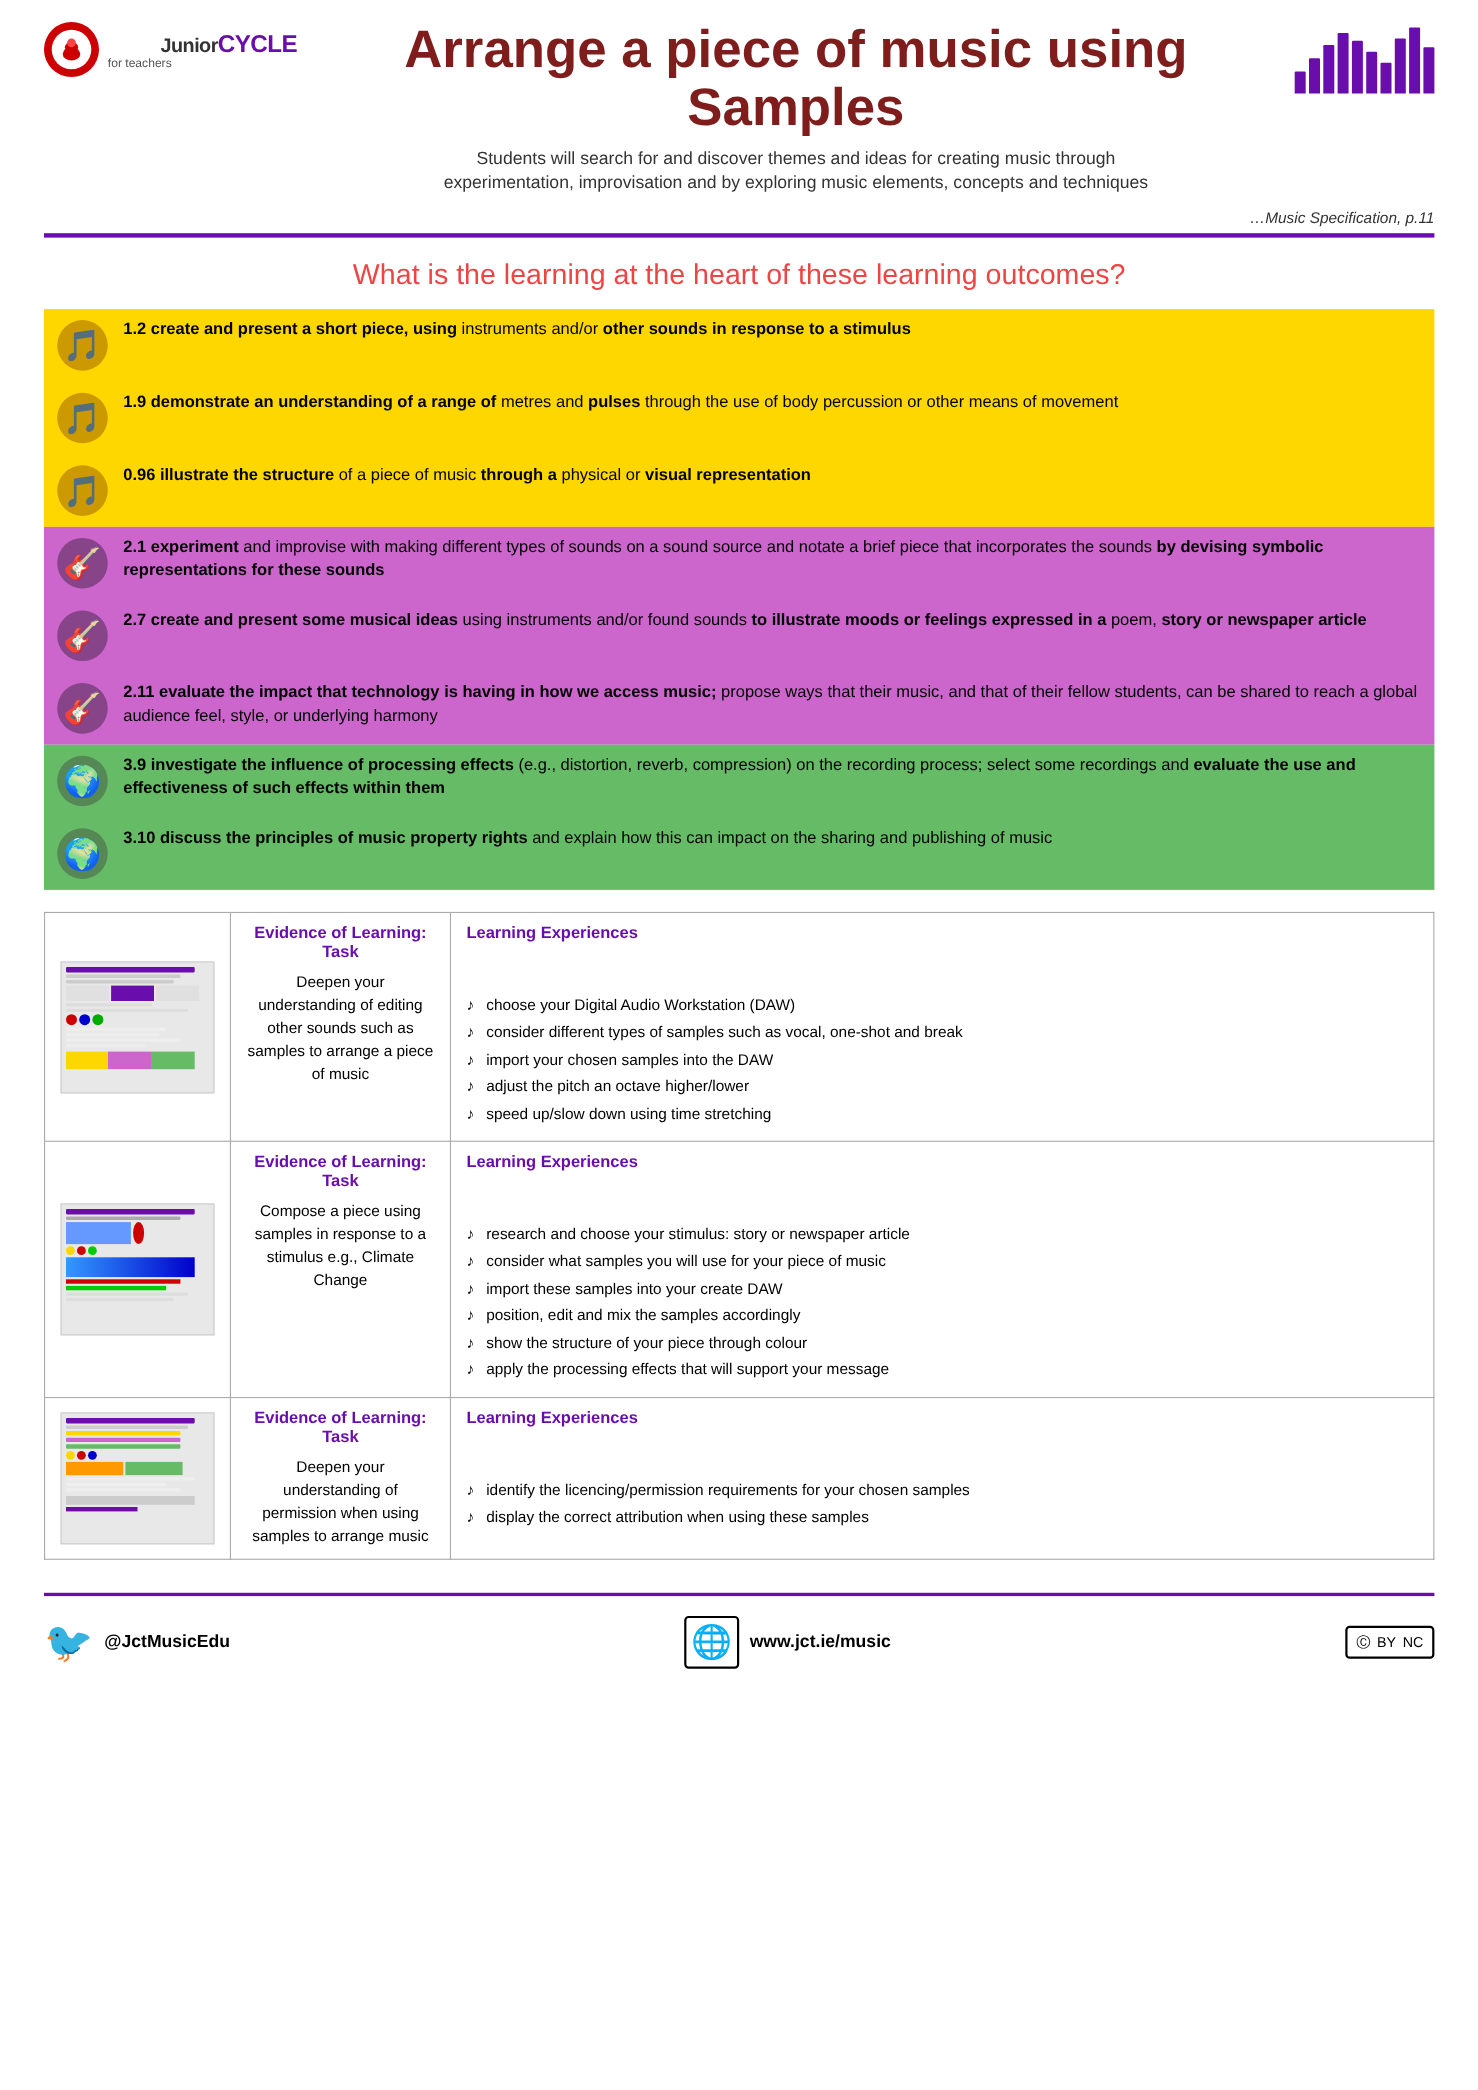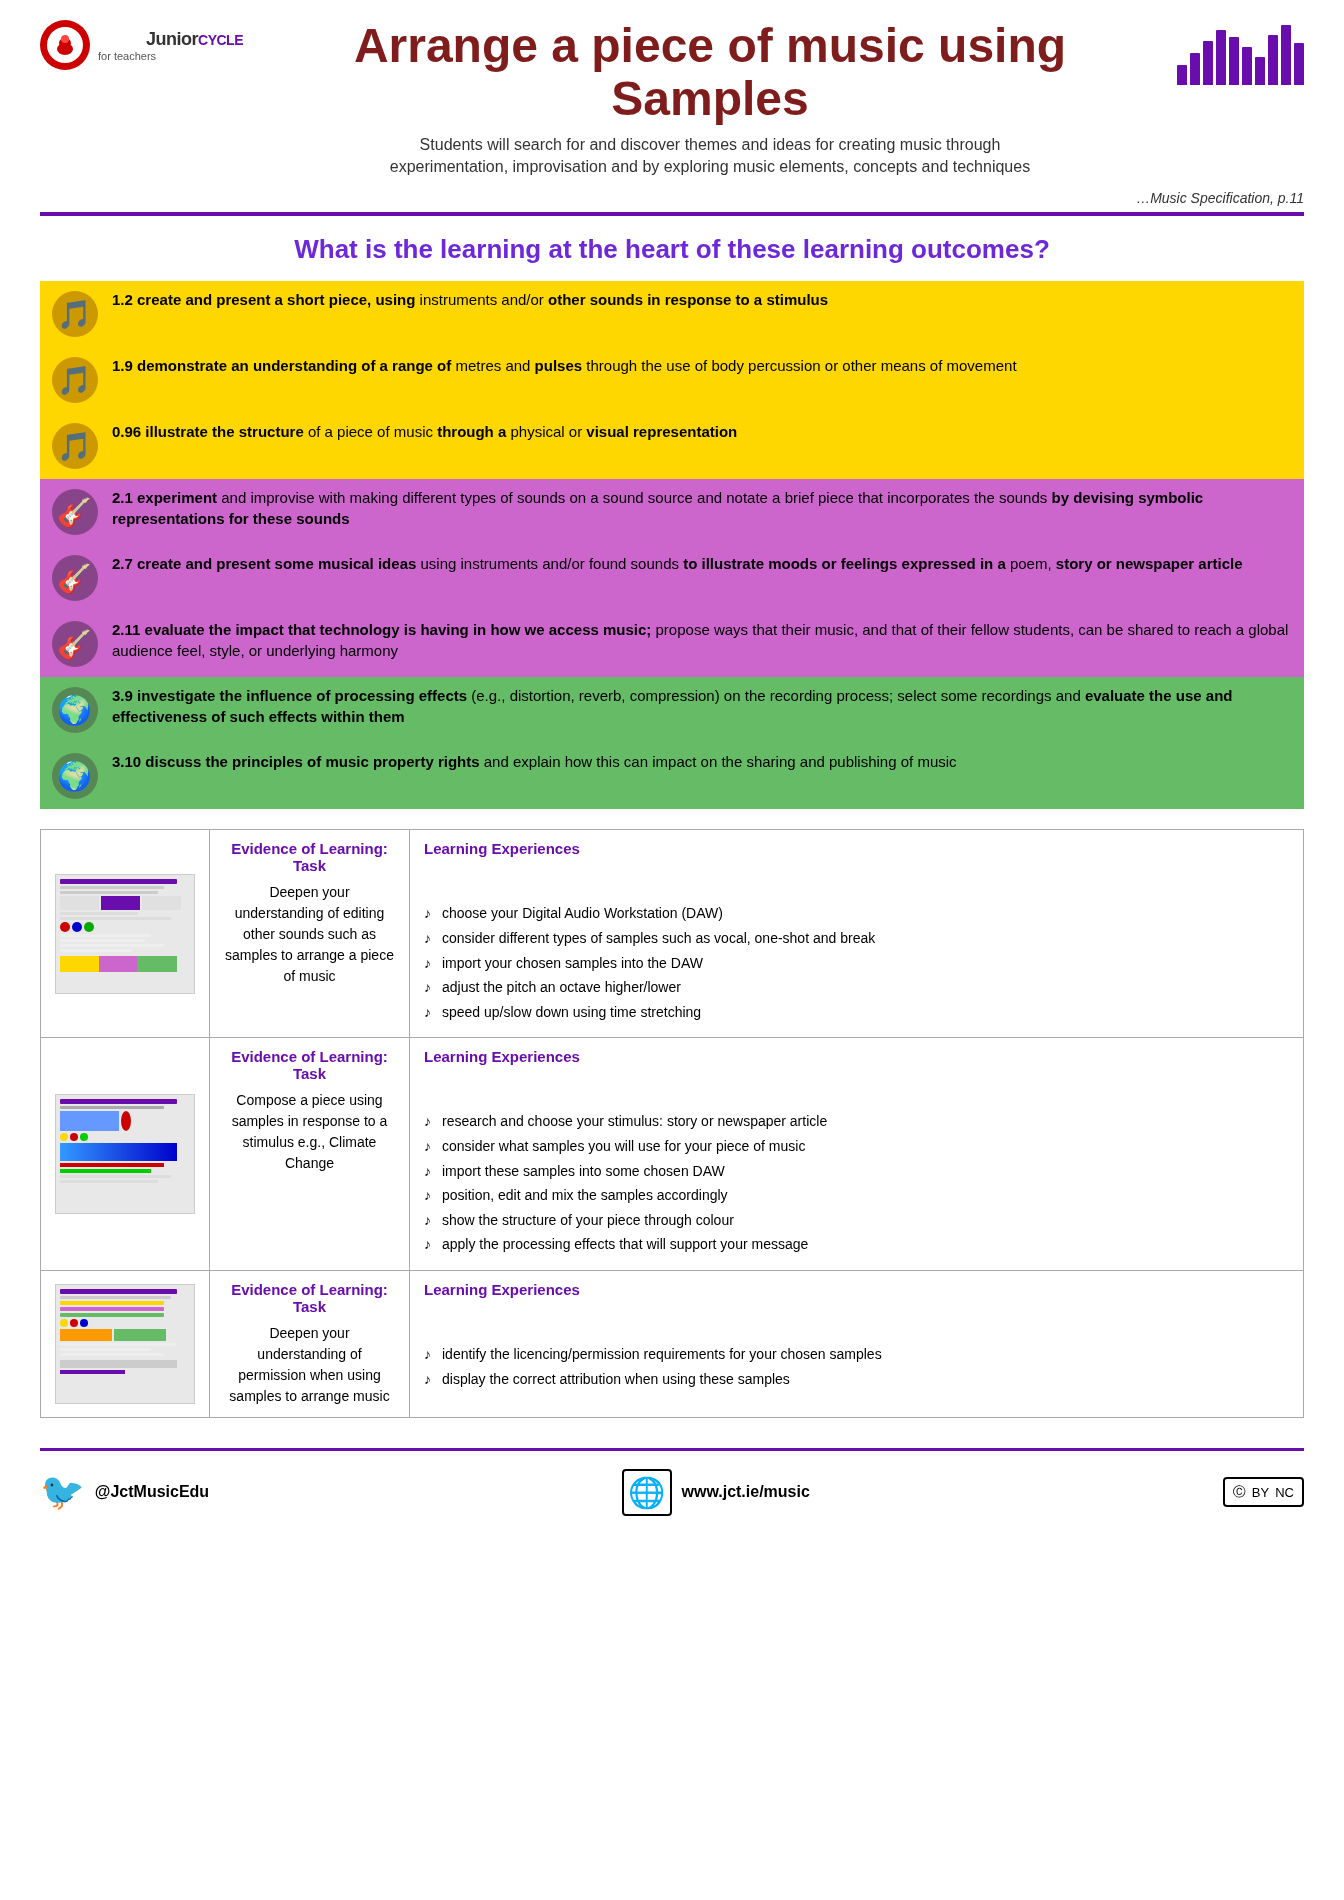--- a/index.html
+++ b/index.html
@@ -41,21 +41,21 @@
       flex-direction: column;
       line-height: 1.1;
     }
     .logo-junior {
       font-size: 18px;
       font-weight: bold;
       color: #333;
       letter-spacing: -0.5px;
     }
     .logo-cycle {
-      font-size: 14px;
+      font-size: 22px;
       font-weight: bold;
       color: #6a0dad;
       letter-spacing: -0.5px;
     }
     .logo-for-teachers {
       font-size: 11px;
       color: #555;
     }
     .logo-brand {
       display: flex;
@@ -101,22 +101,22 @@
       font-style: italic;
     }
     .purple-line {
       height: 4px;
       background: #6a0dad;
       margin: 6px 0 18px 0;
     }
     .section-question {
       text-align: center;
       font-size: 26px;
-      font-weight: bold;
-      color: #6d28d9;
+      font-weight: normal;
+      color: #ef4444;
       margin-bottom: 16px;
     }
     .outcomes-section {
       margin-bottom: 20px;
     }
     .outcome-icon {
       width: 50px;
       min-width: 50px;
       height: 50px;
       margin-right: 12px;
@@ -475,21 +475,21 @@
     </td>
     <td class="col-task">
       <div class="task-label">Evidence of Learning:<br>Task</div>
       <div class="task-desc">Compose a piece using samples in response to a stimulus e.g., Climate Change</div>
     </td>
     <td class="col-experiences">
       <div class="exp-label">Learning Experiences</div>
       <ul class="exp-list">
         <li>research and choose your stimulus: story or newspaper article</li>
         <li>consider what samples you will use for your piece of music</li>
-        <li>import these samples into some chosen DAW</li>
+        <li>import these samples into your create DAW</li>
         <li>position, edit and mix the samples accordingly</li>
         <li>show the structure of your piece through colour</li>
         <li>apply the processing effects that will support your message</li>
       </ul>
     </td>
   </tr>
 
   <tr>
     <td class="col-image">
       <div class="mini-doc">

